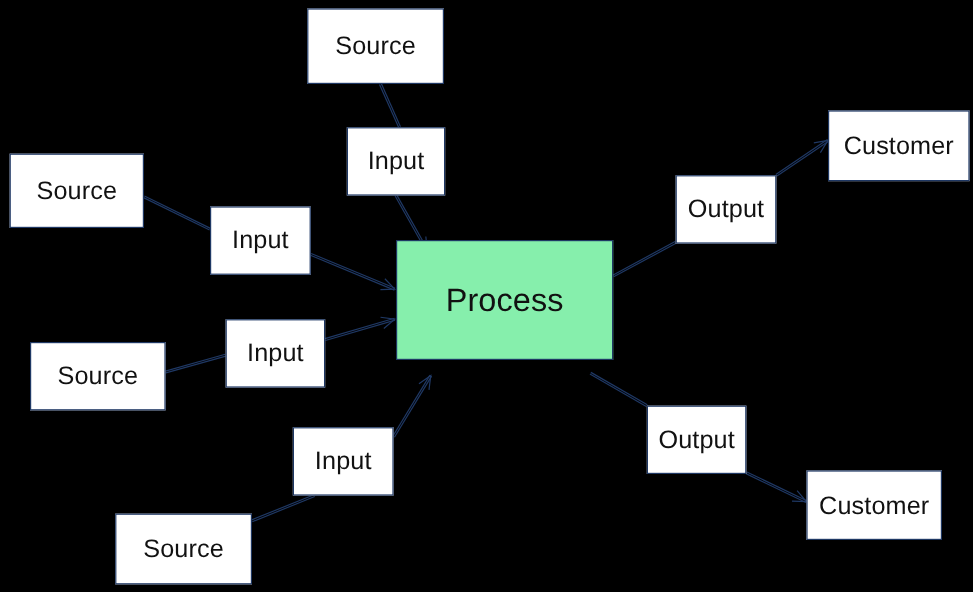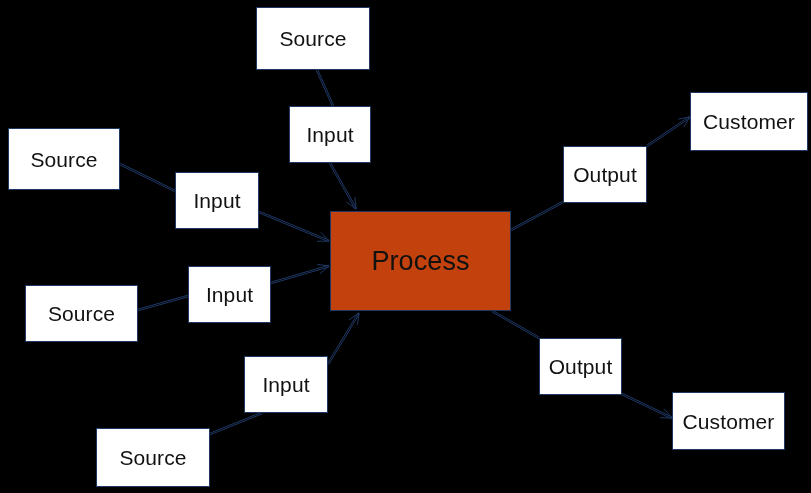--- a/index.html
+++ b/index.html
@@ -119,21 +119,21 @@
     </div>
     <div class="node" style="left: 188px; top: 266px; width: 83px; height: 57px; background: rgb(255, 255, 255); border-color: rgb(31, 56, 100); color: rgb(17, 17, 17);">
       <span>Input</span>
     </div>
     <div class="node" style="left: 96px; top: 428px; width: 114px; height: 59px; background: rgb(255, 255, 255); border-color: rgb(31, 56, 100); color: rgb(17, 17, 17);">
       <span>Source</span>
     </div>
     <div class="node" style="left: 244px; top: 356px; width: 84px; height: 57px; background: rgb(255, 255, 255); border-color: rgb(31, 56, 100); color: rgb(17, 17, 17);">
       <span>Input</span>
     </div>
-    <div class="node process" style="left: 330px; top: 211px; width: 181px; height: 100px; background: #c2410c; border-color: rgb(31, 56, 100); color: rgb(17, 17, 17);">
+    <div class="node process" style="left: 330px; top: 200px; width: 181px; height: 100px; background: #86efac; border-color: rgb(31, 56, 100); color: rgb(17, 17, 17);">
       <span>Process</span>
     </div>
     <div class="node" style="left: 563px; top: 146px; width: 84px; height: 57px; background: rgb(255, 255, 255); border-color: rgb(31, 56, 100); color: rgb(17, 17, 17);">
       <span>Output</span>
     </div>
     <div class="node" style="left: 690px; top: 92px; width: 118px; height: 59px; background: rgb(255, 255, 255); border-color: rgb(31, 56, 100); color: rgb(17, 17, 17);">
       <span>Customer</span>
     </div>
     <div class="node" style="left: 539px; top: 338px; width: 83px; height: 57px; background: rgb(255, 255, 255); border-color: rgb(31, 56, 100); color: rgb(17, 17, 17);">
       <span>Output</span>

